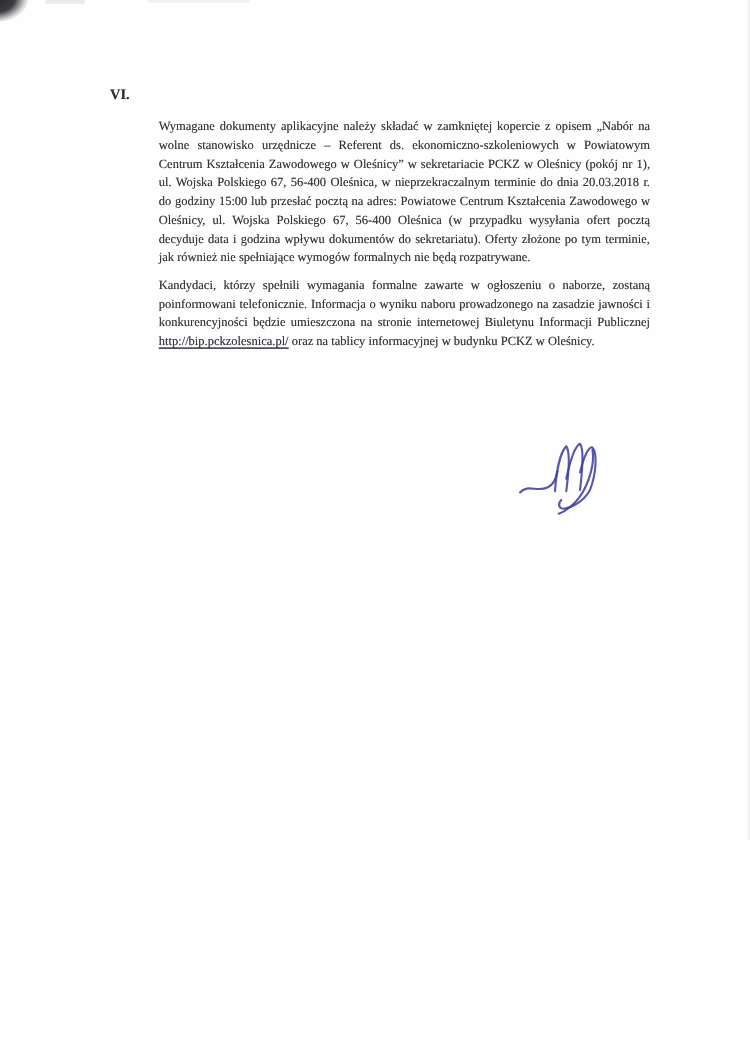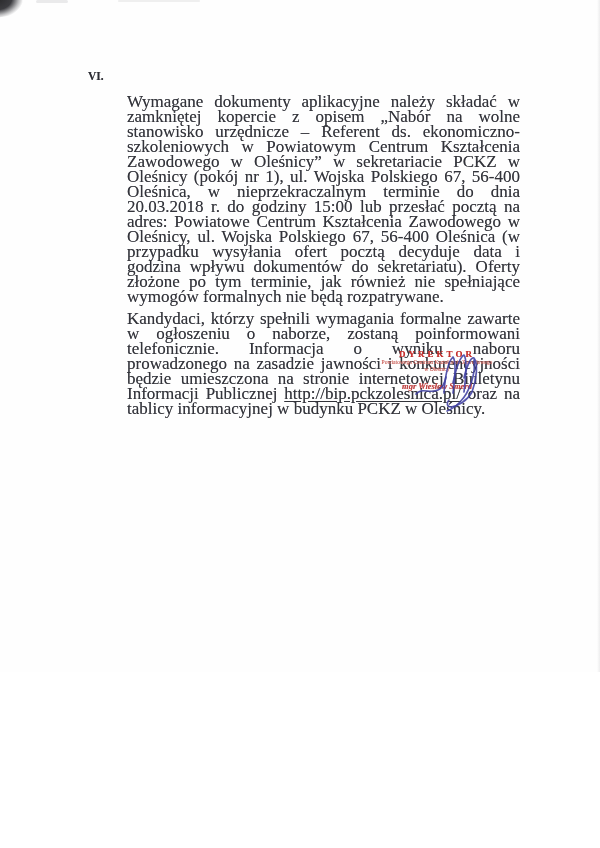--- a/index.html
+++ b/index.html
@@ -54,21 +54,21 @@
     color: #2d2e35;
   }
   .heading .num { width: 39px; flex: 0 0 39px; }
   .body {
     margin-left: 39px;
     width: 409px;
     margin-top: 11px;
   }
   .body p {
     margin: 0 16px 7px 0;
-    font-size: 17px;
+    font-size: 10px;
     line-height: 15px;
     text-align: justify;
   }
   .doc-link {
     color: inherit;
     text-underline-offset: 2px;
   }
 
   
   .stamp {
@@ -135,26 +135,20 @@
   <div class="content">
     <div class="heading">
       <span class="num">VI.</span>
     </div>
     <div class="body">
       <p>Wymagane dokumenty aplikacyjne należy składać w zamkniętej kopercie z opisem „Nabór na wolne stanowisko urzędnicze – Referent ds. ekonomiczno-szkoleniowych w Powiatowym Centrum Kształcenia Zawodowego w Oleśnicy” w sekretariacie PCKZ w Oleśnicy (pokój nr 1), ul. Wojska Polskiego 67, 56-400 Oleśnica, w nieprzekraczalnym terminie do dnia 20.03.2018 r. do godziny 15:00 lub przesłać pocztą na adres: Powiatowe Centrum Kształcenia Zawodowego w Oleśnicy, ul. Wojska Polskiego 67, 56-400 Oleśnica (w przypadku wysyłania ofert pocztą decyduje data i godzina wpływu dokumentów do sekretariatu). Oferty złożone po tym terminie, jak również nie spełniające wymogów formalnych nie będą rozpatrywane.</p>
       <p><span>Kandydaci, którzy spełnili wymagania formalne zawarte w ogłoszeniu o naborze, zostaną poinformowani telefonicznie. Informacja o wyniku naboru prowadzonego na zasadzie jawności i konkurencyjności będzie umieszczona na stronie internetowej Biuletynu Informacji Publicznej </span><a class="doc-link" href="#">http://bip.pckzolesnica.pl/</a><span> oraz na tablicy informacyjnej w budynku PCKZ w Oleśnicy.</span></p>
     </div>
   </div>
 
-  <div class="stamp">
-    <div class="stamp-title">DYREKTOR</div>
-    <div class="stamp-org1">Powiatowego Centrum Kształcenia Zawodowego</div>
-    <div class="stamp-org2">w Oleśnicy</div>
-    <div class="stamp-name">mgr Wiesław Smerd</div>
-  </div>
 
   <svg class="signature" viewBox="0 0 95 66" aria-hidden="true">
     <path d="M16,46 C22,39 30,46 38,42 C43,40 45,34 46,29"></path>
     <path d="M44,45 C45,30 48,14 53,9 C56,13 55,30 53,45"></path>
     <path d="M53,35 C56,21 60,9 64,7 C67,11 66,28 64,44"></path>
     <path d="M64,30 C67,17 71,9 74,10 C78,15 77,31 72,44 C67,53 58,58 51,59 C47,59 46,55 49,52"></path>
     <path d="M74,12 C76,24 70,44 60,54 C55,59 50,62 47,63"></path>
   </svg>
 
 </div>

